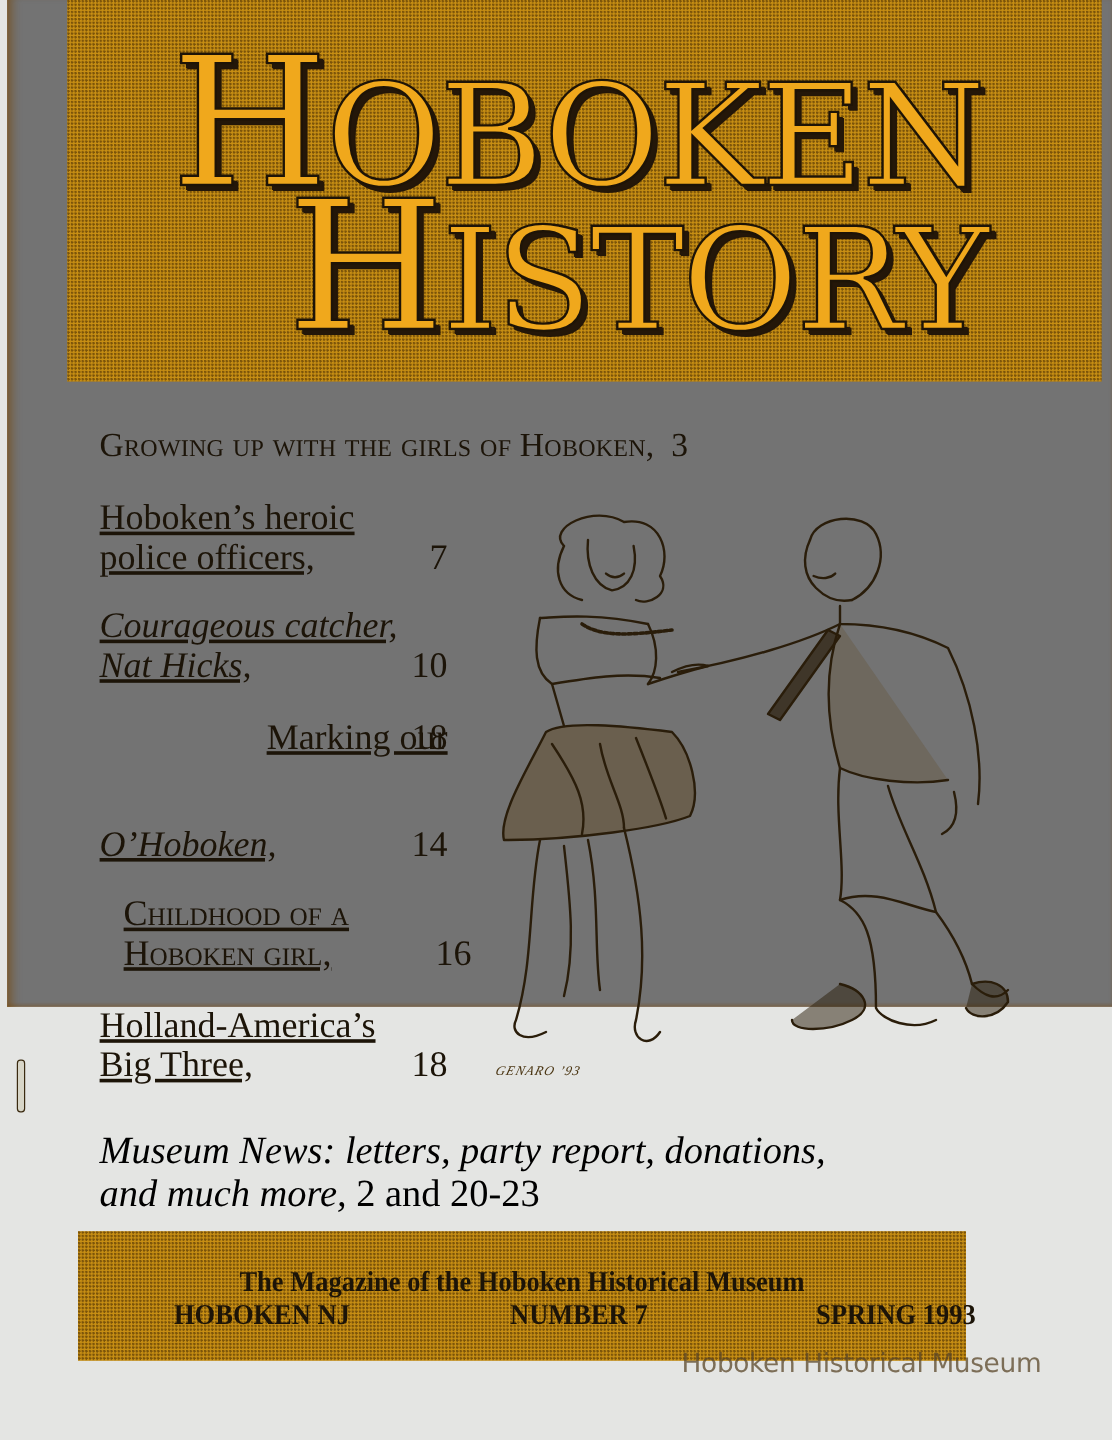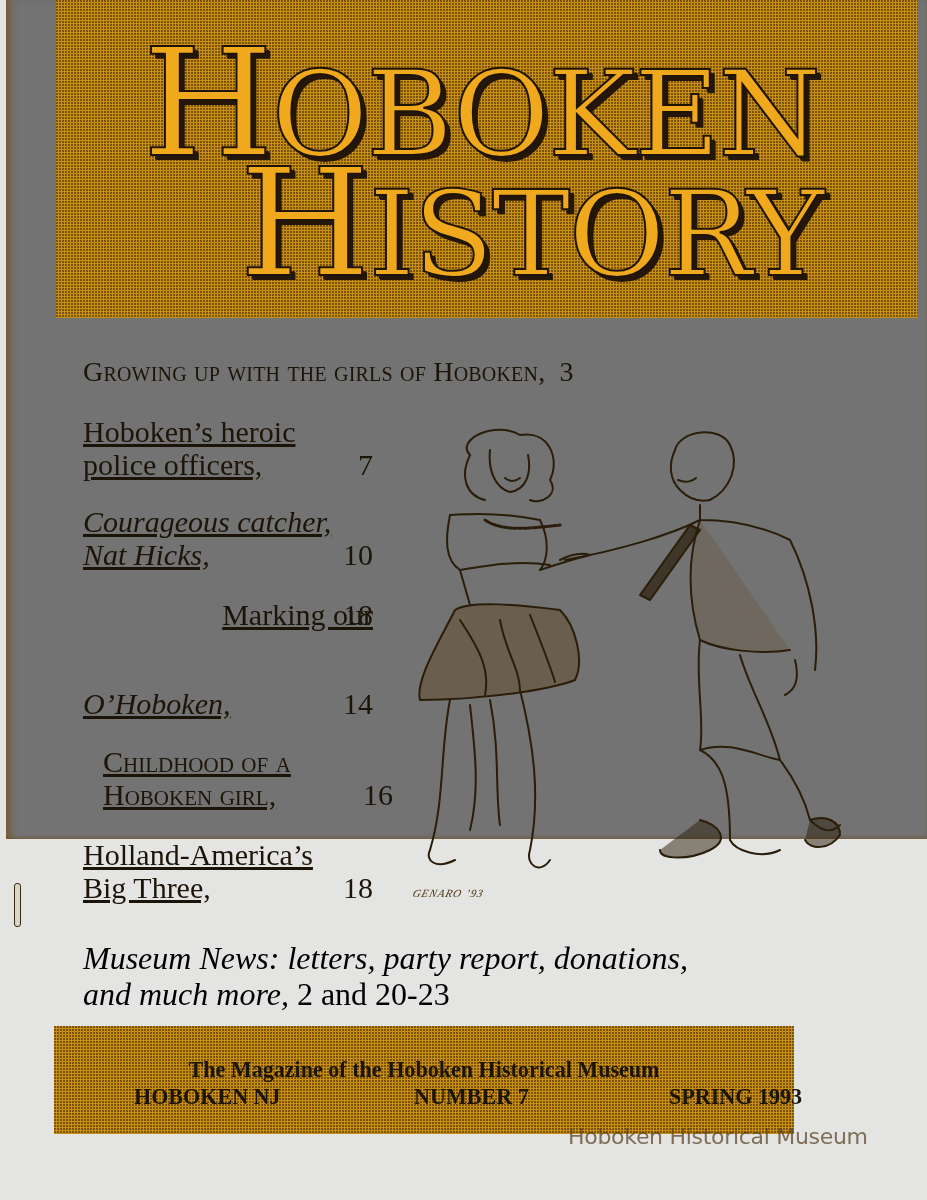--- a/index.html
+++ b/index.html
@@ -59,21 +59,21 @@
 
   .illustration {
     position:absolute; left:400px; top:420px; width:460px; height:480px;
   }
   .signature {
     position:absolute; left:413px; top:887px; font-size:11px; font-style:italic;
     color:#4a3512; letter-spacing:1px; transform:skewX(-15deg);
   }
 
   .footer-band {
-    position:absolute; left:54px; top:1026px; width:740px; height:108px;
+    position:absolute; left:65px; top:1026px; width:740px; height:108px;
   }
   .footer-line1 {
     position:absolute; top:30px; left:0; width:100%; text-align:center;
     font-size:24px; font-weight:bold; color:#1c1408; transform:scaleX(0.92);
   }
   .footer-line2 {
     position:absolute; top:57px; left:80px; width:700px;
     font-size:24px; font-weight:bold; color:#1c1408;
   }
   .footer-line2 span { position:absolute; top:0; white-space:nowrap; transform:scaleX(0.92); transform-origin:left; }

